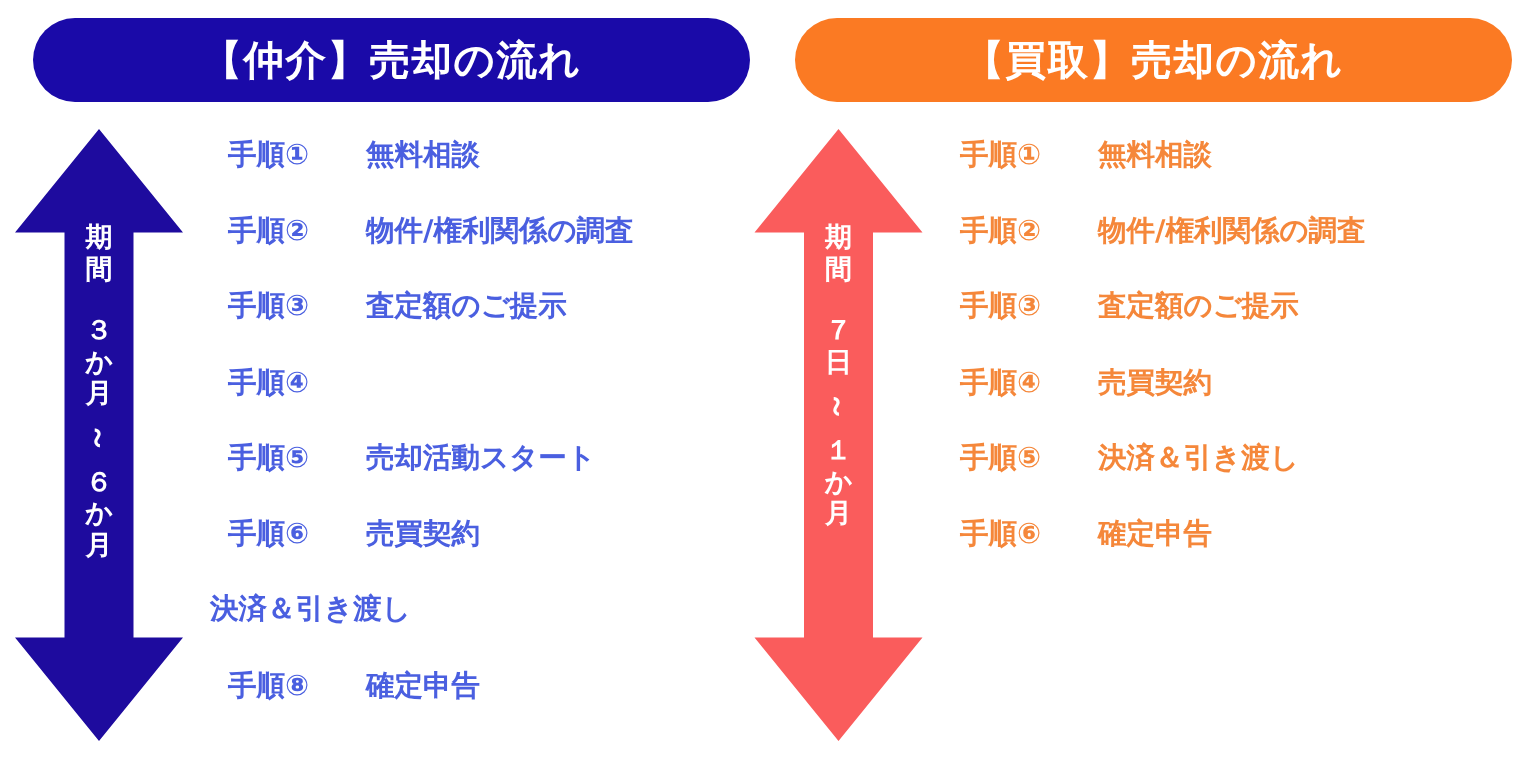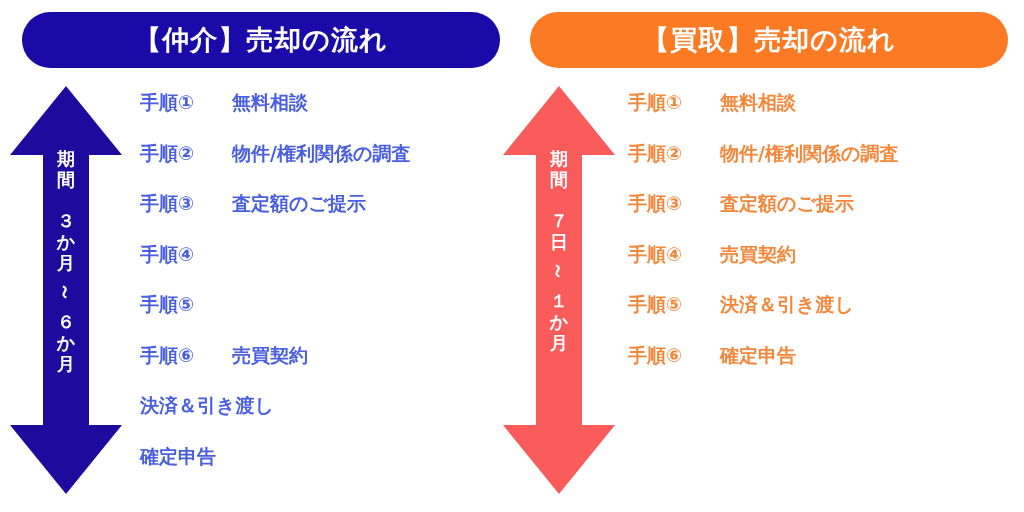--- a/index.html
+++ b/index.html
@@ -26,21 +26,21 @@
   .vtext span { display:block; text-align:center; }
   .vtext .gap { height:20px; }
   .vtext .tilde { transform:rotate(90deg); font-size:20px; line-height:22px; margin:8px 0; }
   .steps { position:absolute; top:90px; }
   .steps.left { left:140px; }
   .steps.right { left:628px; }
   .step {
     height:50.5px; display:flex; align-items:flex-start;
     font-weight:bold; font-size:19px; white-space:nowrap;
   }
-  .step .num { width:92px; display:inline-block; }
+  .step .num { width:92px; display:inline-block;margin-left:12px; }
 </style>
 </head>
 <body>
 
 <div class="pill left" style="background:#1a0aa8;">
   <span>【仲介】売却の流れ</span>
 </div>
 
 <div class="arrow left">
   <svg width="114" height="412" viewBox="0 0 114 412">
@@ -71,29 +71,31 @@
     </div>
   <div class="step">
       <span class="num">手順③</span>
       <span>査定額のご提示</span>
     </div>
   <div class="step">
       <span class="num">手順④</span>
     </div>
   <div class="step">
       <span class="num">手順⑤</span>
+      <span>売却活動スタート</span>
     </div>
   <div class="step">
       <span class="num">手順⑥</span>
       <span>売買契約</span>
     </div>
   <div class="step">
       <span>決済＆引き渡し</span>
     </div>
   <div class="step">
+      <span class="num">手順⑧</span>
       <span>確定申告</span>
     </div>
 </div>
 
 <div class="pill right" style="background:#fb7a23;">
   <span>【買取】売却の流れ</span>
 </div>
 
 <div class="arrow right">
   <svg width="114" height="412" viewBox="0 0 114 412">

